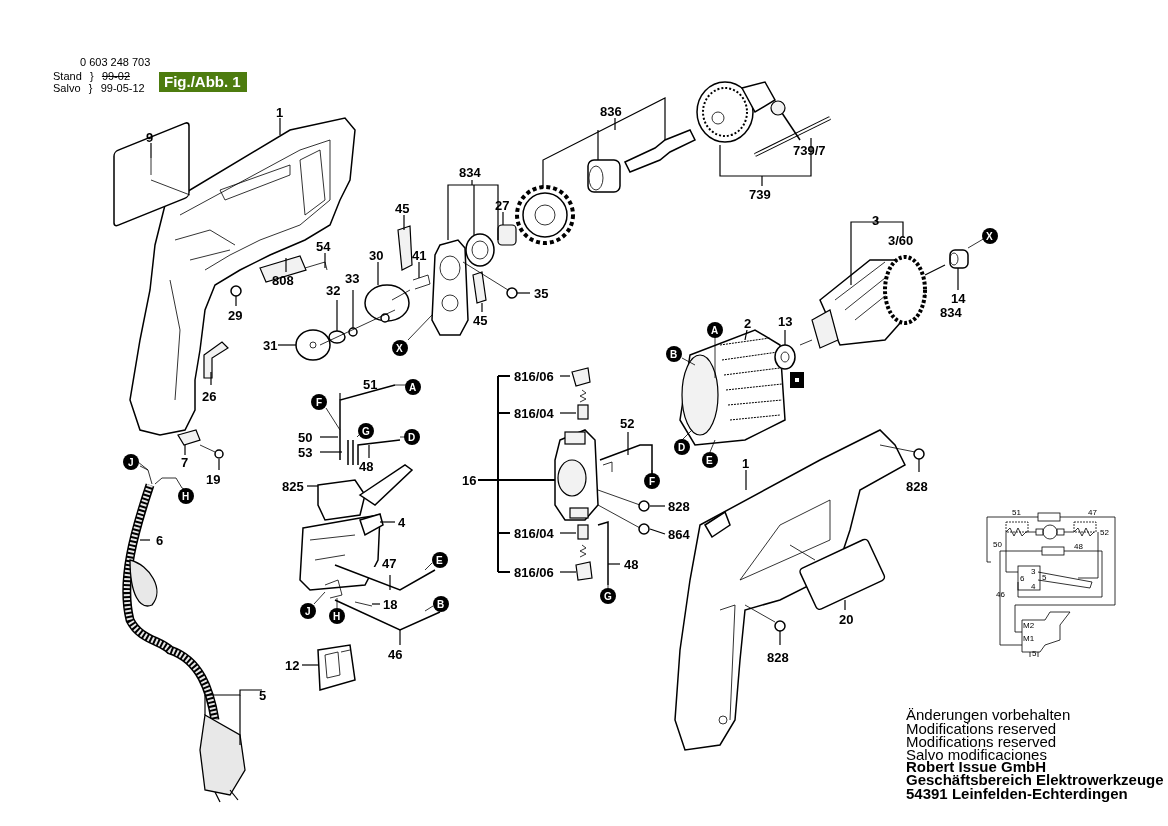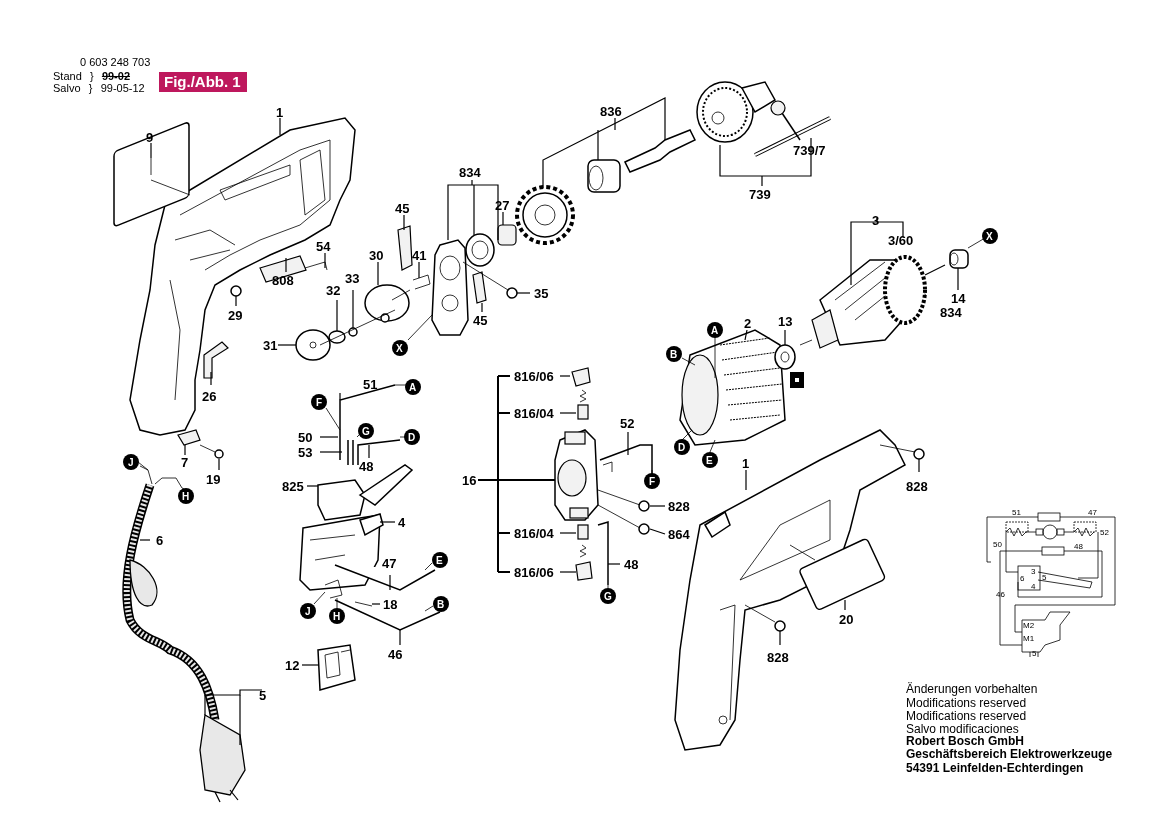--- a/index.html
+++ b/index.html
@@ -2,25 +2,25 @@
 <html><head>
 <meta charset="utf-8">
 <style>
   html, body { margin: 0; padding: 0; background: #ffffff; }
   body { width: 1168px; height: 826px; position: relative; overflow: hidden;
          font-family: "Liberation Sans", sans-serif; color: #000; }
   .hdr { position: absolute; font-size: 11px; line-height: 12px; }
   #doc-number { left: 53px; top: 56px; padding-left: 27px; }
   #stand-row { left: 53px; top: 70px; }
   #issue-row { left: 53px; top: 82px; }
-  .strike { text-decoration: line-through; font-weight: bold; }
+  .strike { text-decoration: line-through; }
   .brace { display: inline-block; width: 14px; text-align: center; }
-  #fig-badge { position: absolute; left: 159px; top: 72px; background: #be185d; color: #fff;
+  #fig-badge { position: absolute; left: 159px; top: 72px; background: #4d7c0f; color: #fff;
                font-weight: bold; font-size: 15px; padding: 1px 6px 2px 5px; line-height: 17px; }
-  #footer { position: absolute; left: 906px; top: 683px; font-size: 12px; line-height: 13.6px; }
+  #footer { position: absolute; left: 906px; top: 708px; font-size: 15px; line-height: 13.6px; }
   #footer .b { font-weight: bold; }
   svg#diagram { position: absolute; left: 0; top: 0; }
   .lbl { font-family: "Liberation Sans", sans-serif; font-weight: bold; font-size: 13px; fill: #000; }
   .clbl { font-family: "Liberation Sans", sans-serif; font-weight: bold; font-size: 10px; fill: #fff; }
   .wlbl { font-family: "Liberation Sans", sans-serif; font-size: 8px; fill: #000; }
   .ln { stroke: #000; stroke-width: 1.2; fill: none; }
   .thin { stroke: #000; stroke-width: 0.8; fill: none; }
   .part { stroke: #000; stroke-width: 1.5; fill: #fff; }
   .partg { stroke: #000; stroke-width: 1.2; fill: #f2f2f2; }
   .dot { stroke: #000; stroke-width: 1.3; fill: #e8e8e8; }
@@ -39,21 +39,21 @@
   <span class="brace">}</span>
   <span>99-05-12</span>
 </div>
 <div id="fig-badge">Fig./Abb. 1</div>
 
 <div id="footer">
   <div>Änderungen vorbehalten</div>
   <div>Modifications reserved</div>
   <div>Modifications reserved</div>
   <div style="line-height:11px">Salvo modificaciones</div>
-  <div class="b">Robert Bosch GmbH</div>
+  <div class="b">Robert Issue GmbH</div>
   <div class="b">Geschäftsbereich Elektrowerkzeuge</div>
   <div class="b">54391 Leinfelden-Echterdingen</div>
 </div>
 
 <svg id="diagram" width="1168" height="826" viewBox="0 0 1168 826">
 
   <g>
     <path class="part" d="M165,205 L290,130 L345,118 L355,130 L350,180 L340,200 L330,225 L305,240 L270,255 L240,270 L215,285 L205,310 L200,350 L195,380 L195,410 L185,430 L160,435 L140,430 L130,400 L140,340 L150,290 L155,245 Z"></path>
     <path class="thin" d="M180,215 L300,150 L330,140 L330,200 L300,225 L260,240 L230,255 L205,270"></path>
     <path class="thin" d="M175,240 L210,230 L235,245 M190,260 L230,250 M170,280 L180,330 L175,400"></path>

